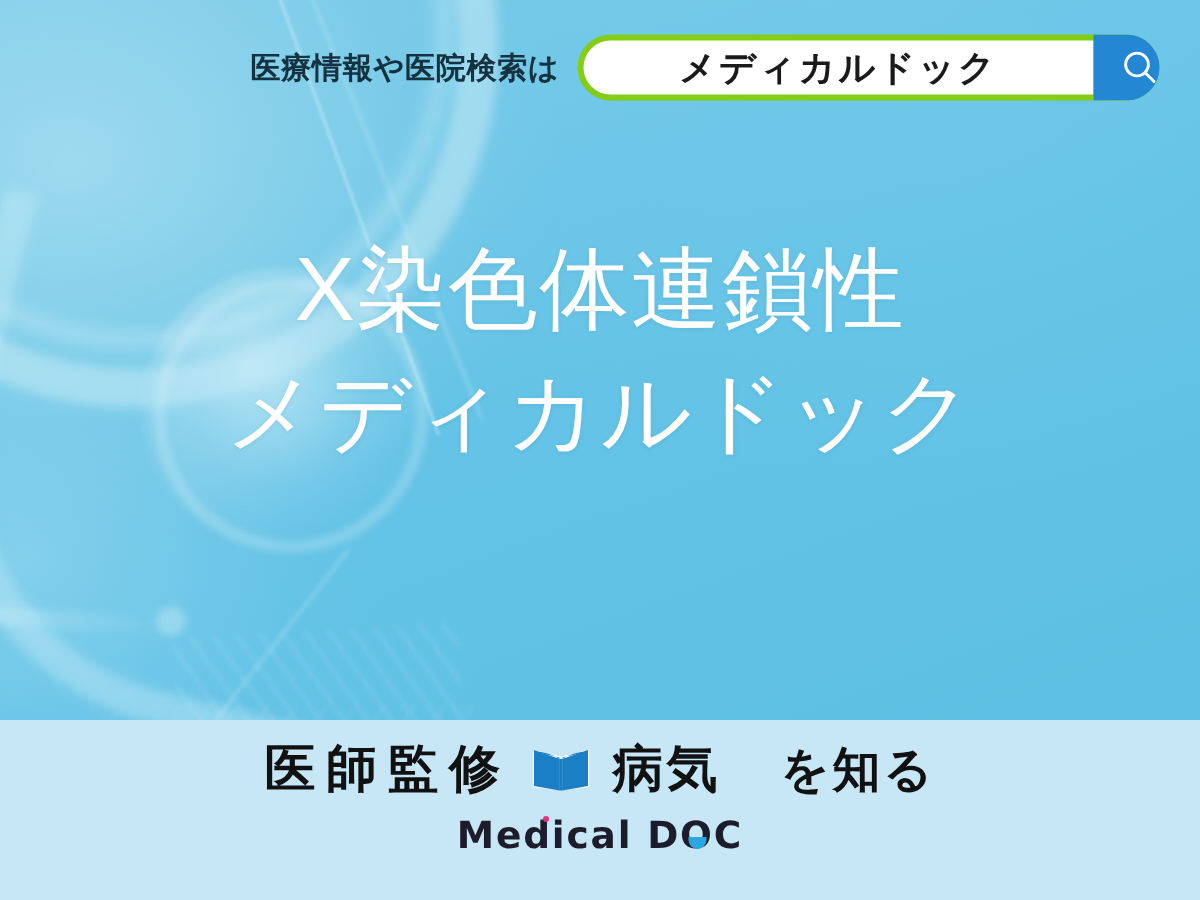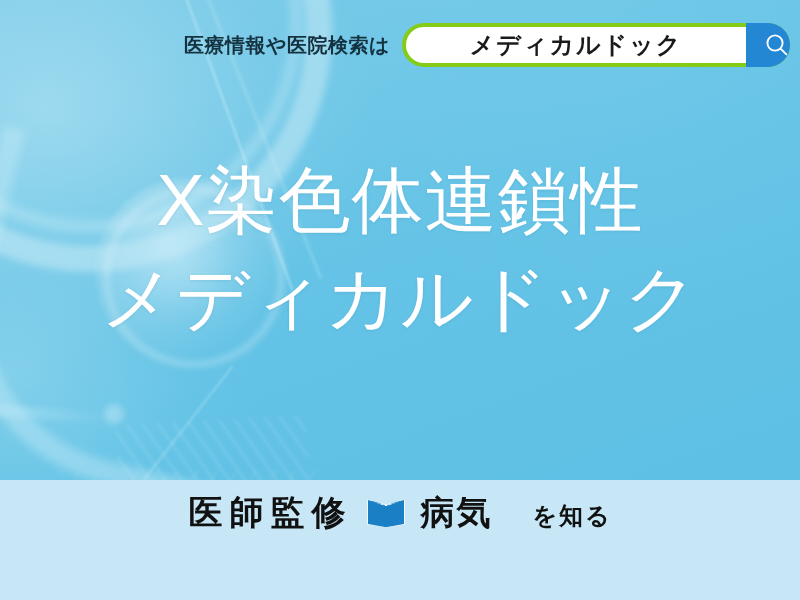--- a/index.html
+++ b/index.html
@@ -181,21 +181,21 @@
   
   .search-row {
     position: absolute;
     left: 0;
     top: 22px;
     width: 800px;
     height: 46px;
     display: flex;
     align-items: center;
     justify-content: flex-end;
-    padding-right: 10px;
+    padding-right: 27px;
     box-sizing: border-box;
   }
   .search-lead {
     font-size: 20px;
     font-weight: 600;
     color: #14323f;
     letter-spacing: 0.5px;
     margin-right: 12px;
     white-space: nowrap;
   }
@@ -243,21 +243,21 @@
   
   .title-block {
     position: absolute;
     left: 0;
     top: 152px;
     width: 800px;
     text-align: center;
   }
   .title-line {
     color: #ffffff;
-    font-size: 72px;
+    font-size: 60px;
     font-weight: 400;
     line-height: 1.36;
     letter-spacing: 1px;
     white-space: nowrap;
     text-shadow: 0 1px 3px rgba(40,110,140,0.14);
   }
 
   
   .bottom-band {
     position: absolute;
@@ -288,21 +288,21 @@
     white-space: nowrap;
   }
   .band-kanji2 {
     font-size: 34px;
     font-weight: 700;
     color: #111111;
     letter-spacing: 2px;
     white-space: nowrap;
   }
   .band-kanji2 .small {
-    font-size: 24px;
+    font-size: 32px;
     font-weight: 600;
     margin-left: 40px;
   }
   .book-icon svg { display: block; }
 
   .brand {
     margin-top: 6px;
     font-size: 25px;
     font-weight: 700;
     letter-spacing: 1.2px;
@@ -393,15 +393,19 @@
           <path d="M38 3 L21 9 L21 30 L38 27 Z" fill="#1a7fc4"></path>
           <line x1="20" y1="9" x2="20" y2="30" stroke="#1a7fc4" stroke-width="2.4"></line>
         </svg>
       </span>
 
       <span class="band-kanji2">
         <span>病気</span><span class="small">を知る</span>
       </span>
     </div>
 
+    <div class="brand">
+      <span>Medical D</span><span class="o-wrap"><span>O</span><span class="o-fill"></span></span><span>C</span>
+      <span class="i-dot"></span>
+    </div>
   </div>
 
 </div>
 
 </body></html>

